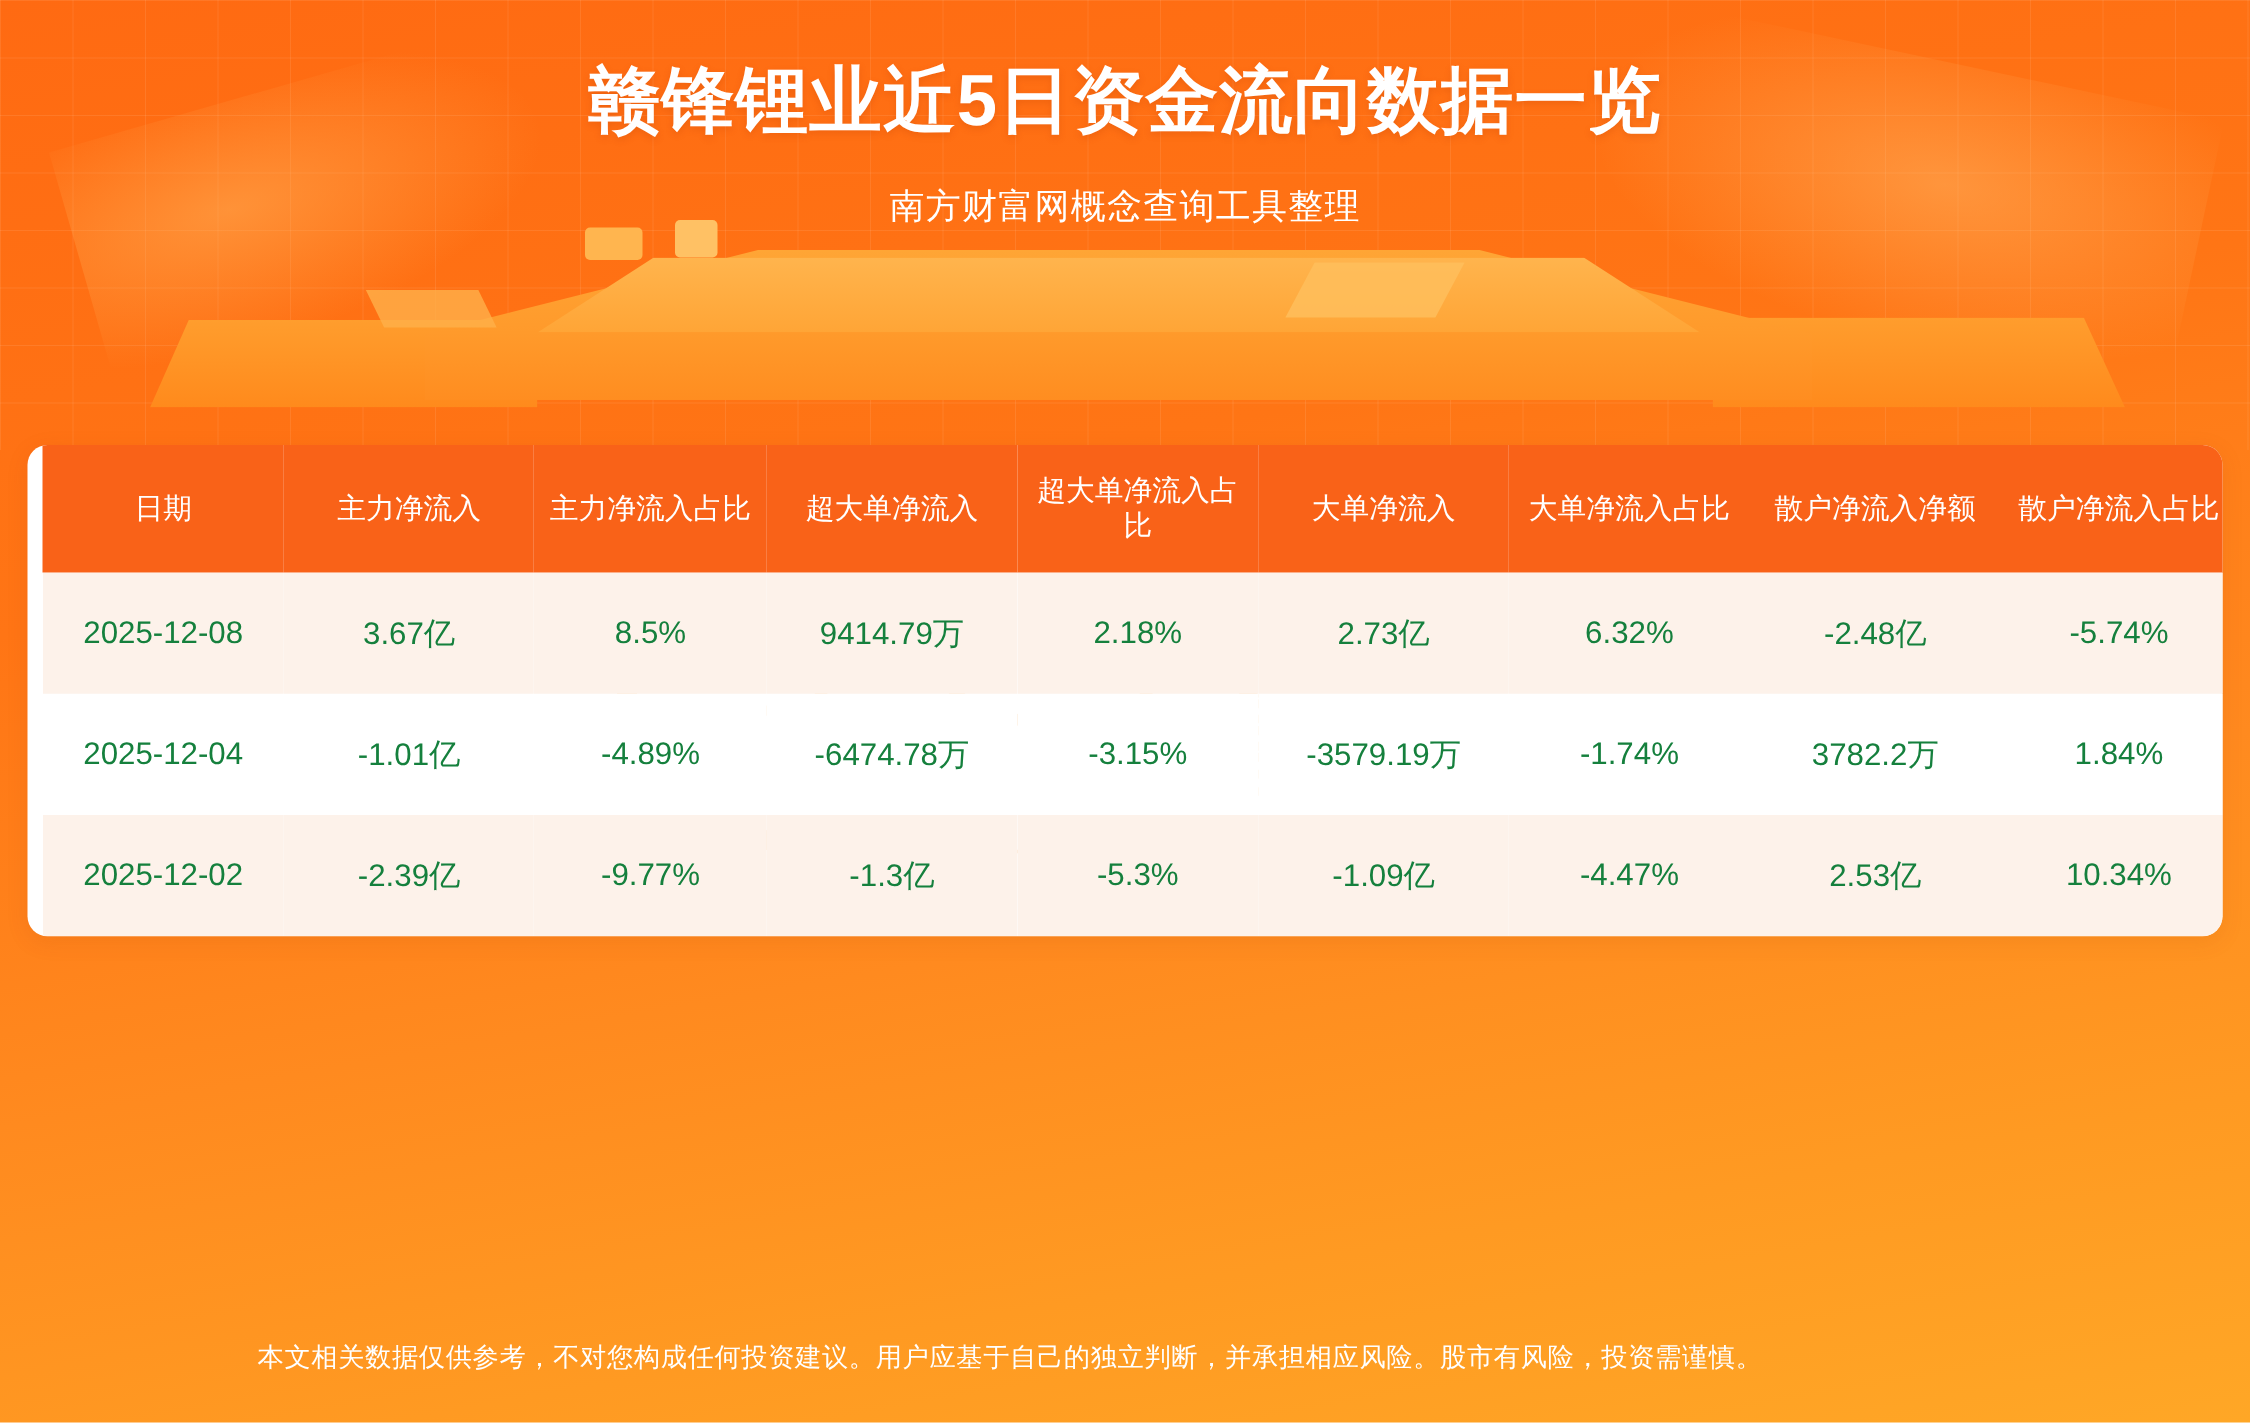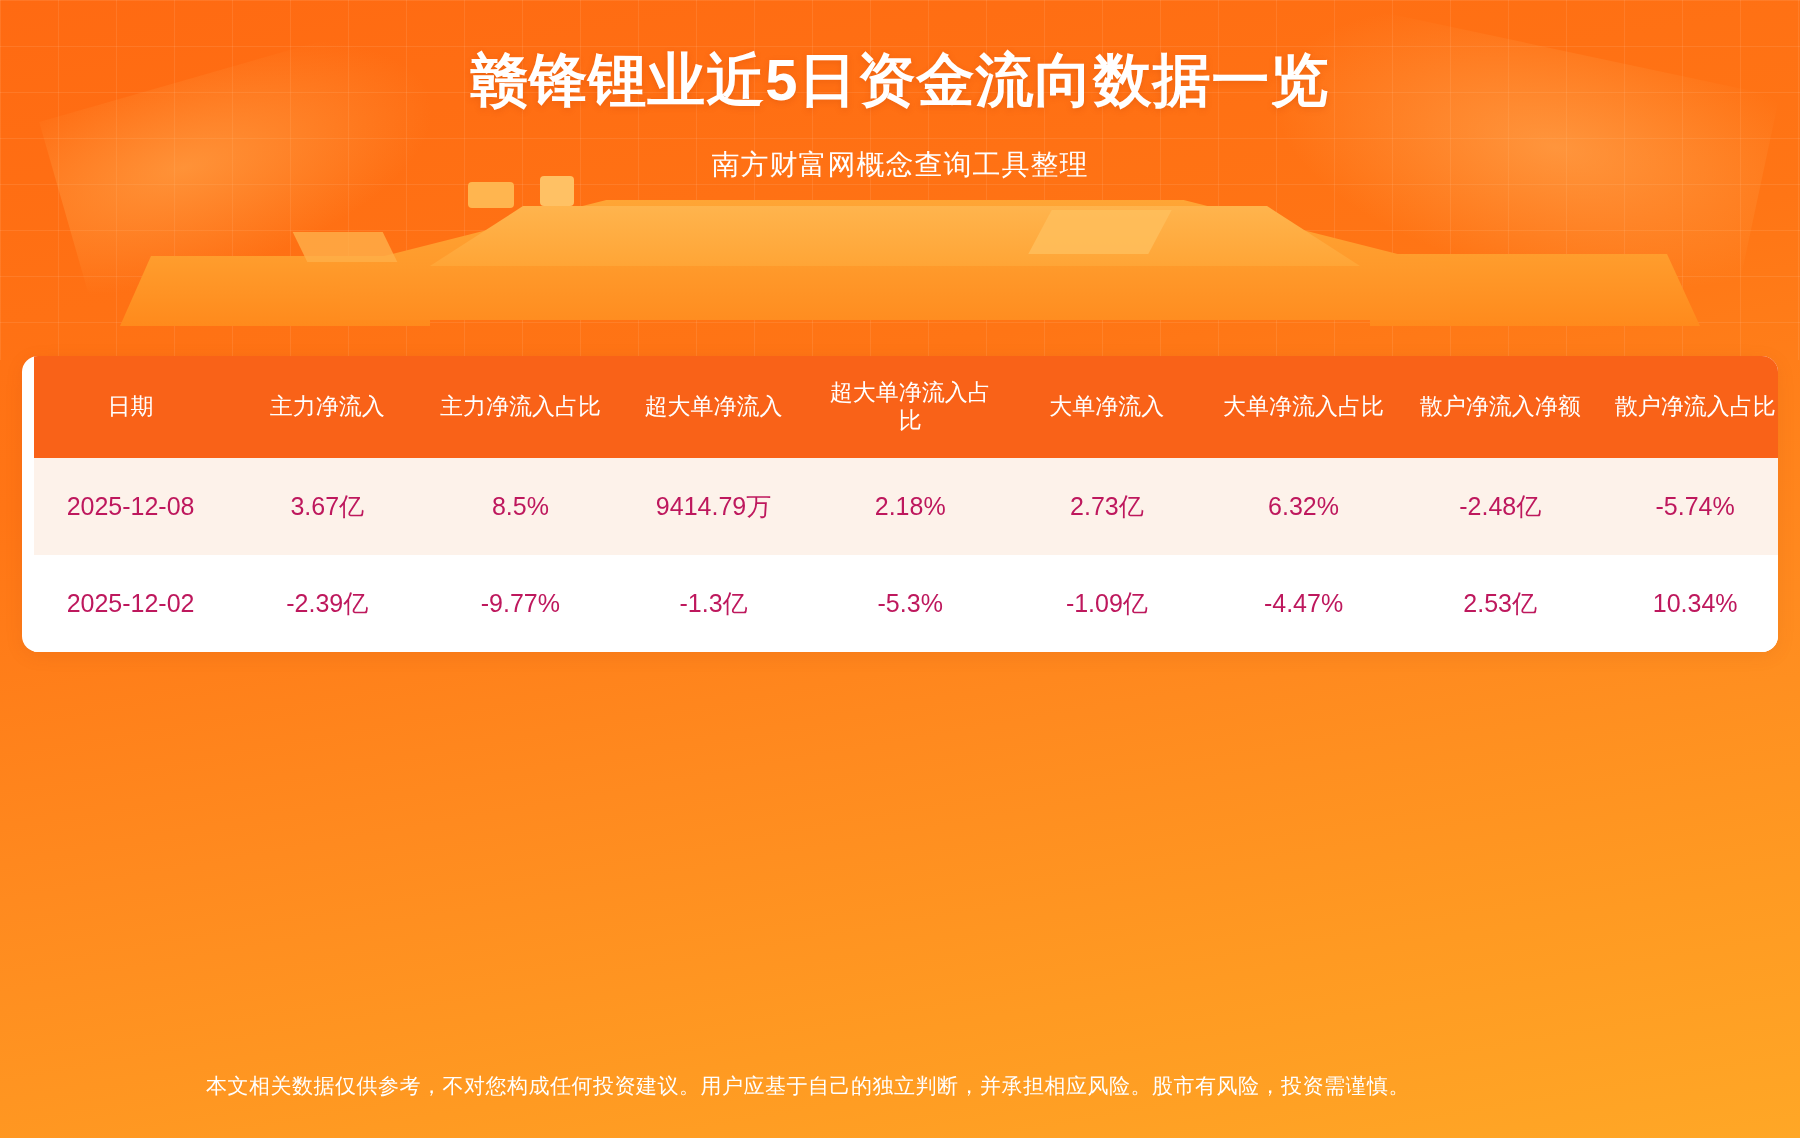--- a/index.html
+++ b/index.html
@@ -87,21 +87,21 @@
     background: #f96218;
     color: #ffffff;
     font-size: 23px;
     font-weight: normal;
     padding: 22px 6px 24px 6px;
     line-height: 1.22;
     text-align: center;
     vertical-align: middle;
   }
   tbody td {
-    font-size: 25px; color: #be185d; text-align: center;
+    font-size: 25px; color: #15803d; text-align: center;
     padding: 32px 4px; border: none; position: relative; z-index: 2;
   }
   tbody tr:nth-child(odd)  td { background: #fdf2ea; }
   tbody tr:nth-child(even) td { background: #ffffff; }
 
   col.c0 { width: 11.0%; }
   col.c1 { width: 11.4%; }
   col.c2 { width: 10.6%; }
   col.c3 { width: 11.4%; }
   col.c4 { width: 11.0%; }
@@ -202,20 +202,31 @@
         <td>3.67亿</td>
         <td>8.5%</td>
         <td>9414.79万</td>
         <td>2.18%</td>
         <td>2.73亿</td>
         <td>6.32%</td>
         <td>-2.48亿</td>
         <td>-5.74%</td>
       </tr>
       <tr>
+        <td>2025-12-04</td>
+        <td>-1.01亿</td>
+        <td>-4.89%</td>
+        <td>-6474.78万</td>
+        <td>-3.15%</td>
+        <td>-3579.19万</td>
+        <td>-1.74%</td>
+        <td>3782.2万</td>
+        <td>1.84%</td>
+      </tr>
+      <tr>
         <td>2025-12-02</td>
         <td>-2.39亿</td>
         <td>-9.77%</td>
         <td>-1.3亿</td>
         <td>-5.3%</td>
         <td>-1.09亿</td>
         <td>-4.47%</td>
         <td>2.53亿</td>
         <td>10.34%</td>
       </tr>

